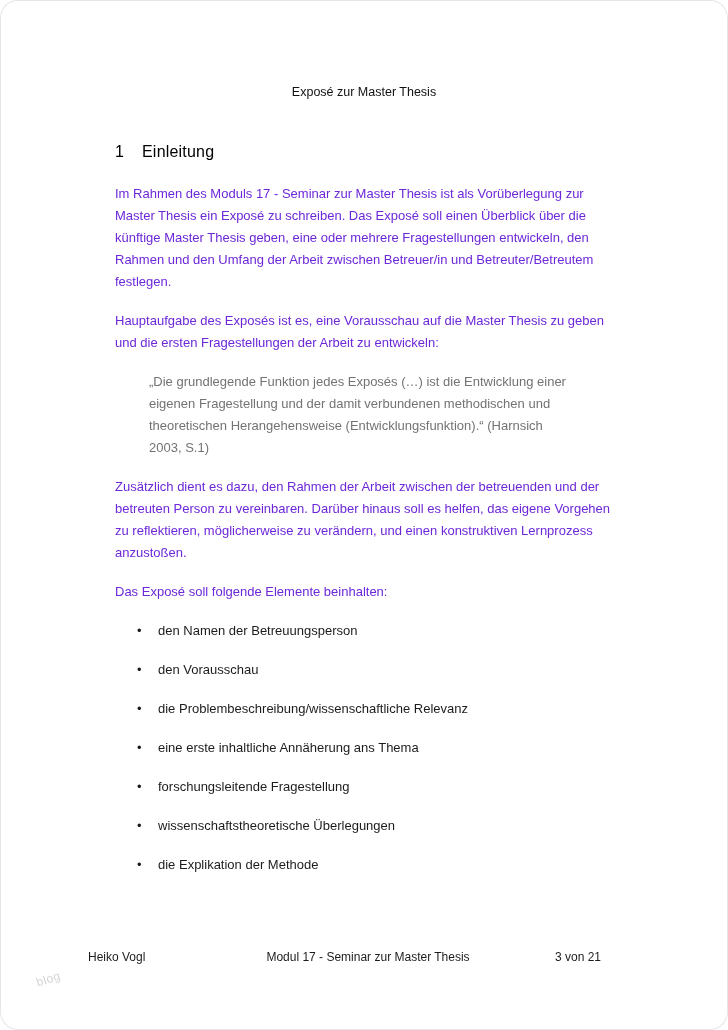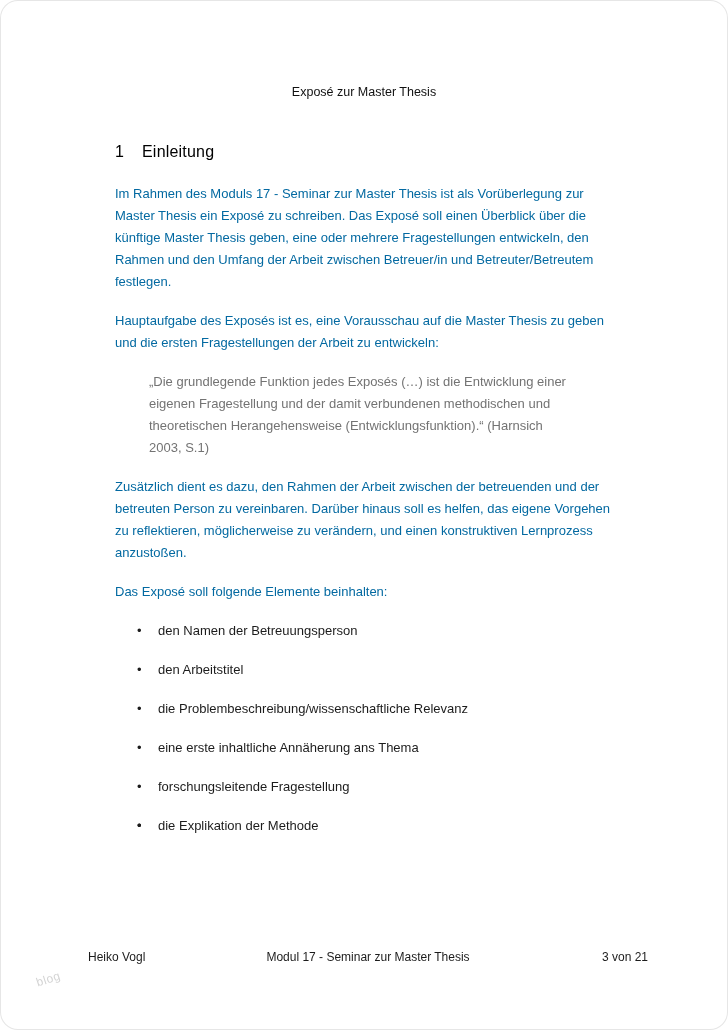--- a/index.html
+++ b/index.html
@@ -37,21 +37,21 @@
     letter-spacing: 0.2px;
   }
   .section-heading .sec-num {
     display: inline-block;
     width: 27px;
   }
   .para {
     font-size: 13px;
     line-height: 22px;
     margin: 0 0 17px 0;
-    color: #0369a1;
+    color: #6d28d9;
   }
   .quote {
     font-size: 13px;
     line-height: 22px;
     margin: 0 0 17px 0;
     padding-left: 34px;
     padding-right: 40px;
     color: #737373;
   }
   .bullet-list {
@@ -78,21 +78,21 @@
     left: 88px;
     right: 80px;
     top: 950px;
     display: flex;
     align-items: baseline;
     font-size: 12px;
     color: #1c1c1c;
   }
   .footer .footer-left   { flex: 1; text-align: left; }
   .footer .footer-center { flex: 2; text-align: center; }
-  .footer .footer-right  { flex: 1; text-align: right; }
+  .footer .footer-right  { flex: 1; text-align: center; }
   .watermark {
     position: absolute;
     left: 36px;
     top: 972px;
     color: #d4d4d4;
     font-size: 12px;
     transform: rotate(-18deg);
     letter-spacing: 0.5px;
     user-select: none;
   }
@@ -122,36 +122,37 @@
 
     <p class="para">Das Exposé soll folgende Elemente beinhalten:</p>
 
     <ul class="bullet-list">
       <li>
         <span class="bullet-glyph">•</span>
         <span>den Namen der Betreuungsperson</span>
       </li>
       <li>
         <span class="bullet-glyph">•</span>
-        <span>den Arbeitstitel</span>
+        <span>den Vorausschau</span>
       </li>
       <li>
         <span class="bullet-glyph">•</span>
         <span>die Problembeschreibung/wissenschaftliche Relevanz</span>
       </li>
       <li>
         <span class="bullet-glyph">•</span>
         <span>eine erste inhaltliche Annäherung ans Thema</span>
       </li>
       <li>
         <span class="bullet-glyph">•</span>
         <span>forschungsleitende Fragestellung</span>
       </li>
       <li>
         <span class="bullet-glyph">•</span>
+        <span>wissenschaftstheoretische Überlegungen</span>
       </li>
       <li>
         <span class="bullet-glyph">•</span>
         <span>die Explikation der Methode</span>
       </li>
     </ul>
 
   </div>
 
   <div class="footer">

